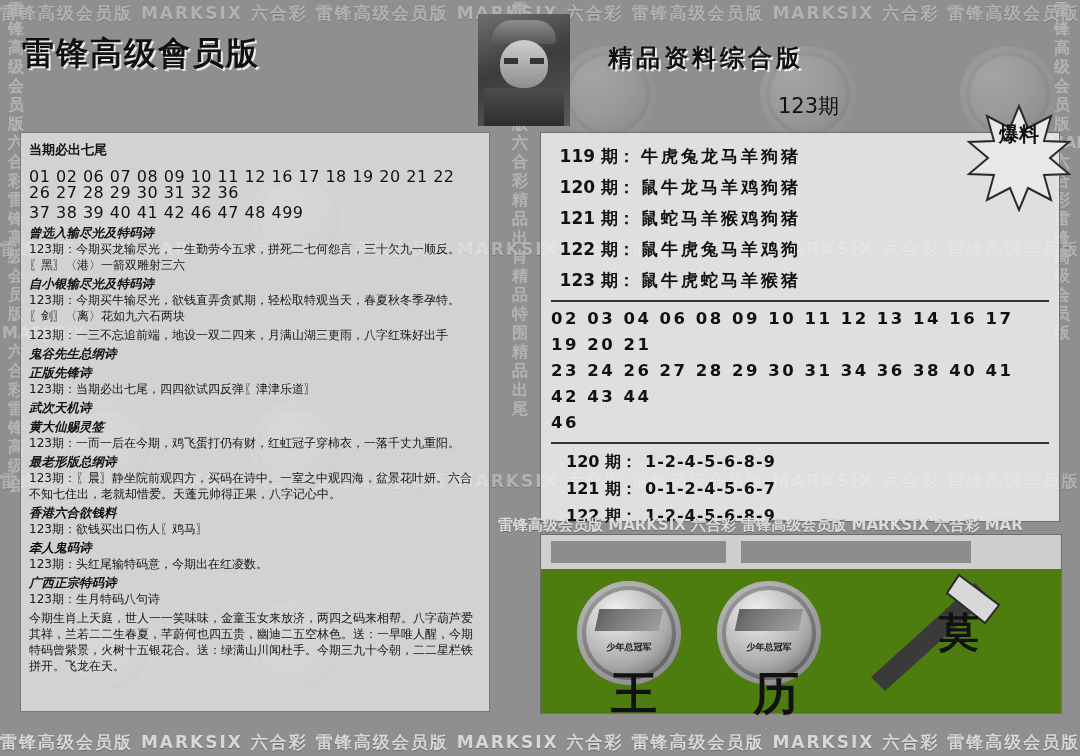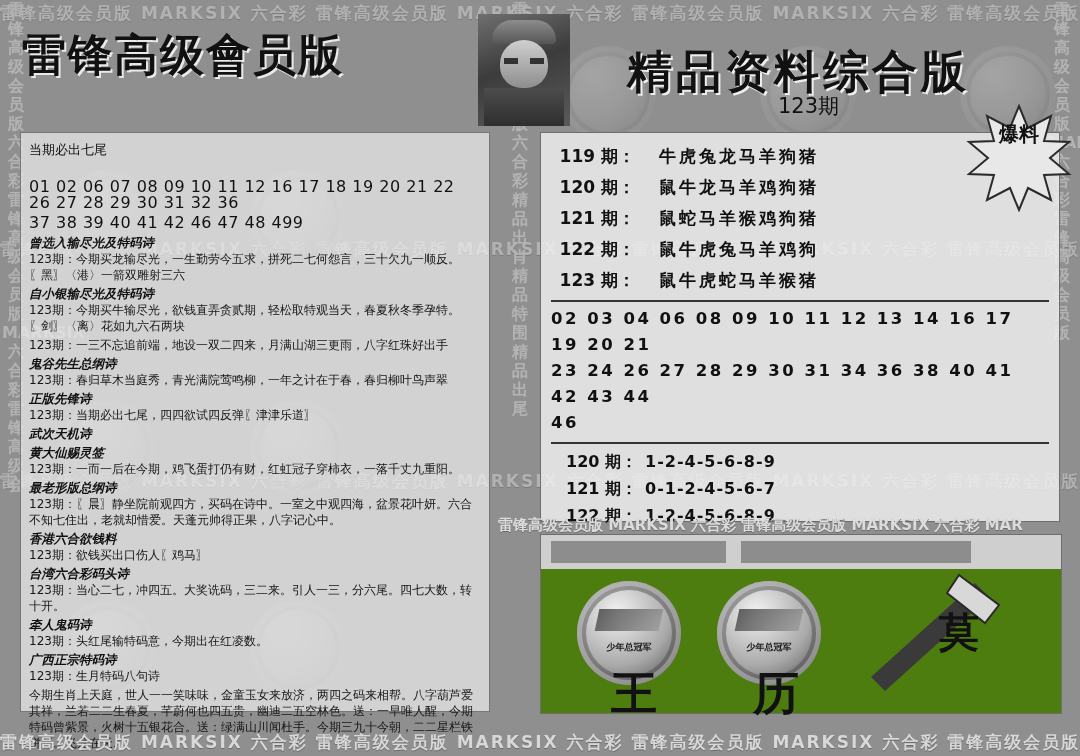--- a/index.html
+++ b/index.html
@@ -10,54 +10,54 @@
   .wm-layer{position:absolute;inset:0;overflow:hidden;opacity:.55;}
   .wm-row{position:absolute;left:0;width:1080px;white-space:nowrap;font-size:17px;font-weight:bold;color:#cfcfcf;
           text-shadow:0 1px 0 #6a6a6a; letter-spacing:2px;}
   .wm-col{position:absolute;top:0;height:756px;width:28px;font-size:16px;font-weight:bold;color:#d2d2d2;line-height:19px;text-align:center;}
   .coin{position:absolute;width:96px;height:96px;border-radius:50%;
         background:radial-gradient(circle at 35% 30%, #e6e6e6 0%, #b9b9b9 45%, #8d8d8d 70%, #bdbdbd 100%);
         box-shadow:inset 0 0 0 6px rgba(255,255,255,.25), inset 0 0 0 10px rgba(90,90,90,.35);opacity:.45;}
 
   
   .header{position:absolute;left:8px;top:8px;width:1062px;height:118px;}
-  .hdr-left{position:absolute;left:14px;top:18px;font-size:44px;font-weight:bold;color:#111;
+  .hdr-left{position:absolute;left:14px;top:24px;font-size:32px;font-weight:bold;color:#111;
             font-family:Liberation Mono, monospace;letter-spacing:2px;
             text-shadow:2px 2px 0 #e9e9e9;}
   .hdr-portrait{position:absolute;left:470px;top:6px;width:92px;height:112px;
      background:linear-gradient(160deg,#6f6f6f,#3c3c3c 45%,#5a5a5a 100%);}
   .hdr-portrait .cap{position:absolute;left:14px;top:6px;width:64px;height:24px;border-radius:30px 30px 6px 6px;
      background:linear-gradient(#8d8d8d,#555);}
   .hdr-portrait .face{position:absolute;left:22px;top:26px;width:48px;height:48px;border-radius:50% 50% 45% 45%;
      background:linear-gradient(#cfcfcf,#8e8e8e);}
   .hdr-portrait .eyes{position:absolute;left:26px;top:44px;width:40px;height:6px;
      background:linear-gradient(90deg,#333 0 14px,transparent 14px 26px,#333 26px 40px);}
   .hdr-portrait .body{position:absolute;left:6px;top:74px;width:80px;height:38px;
      background:linear-gradient(#4c4c4c,#2e2e2e);}
-  .hdr-right{position:absolute;left:600px;top:34px;font-size:45px;font-weight:bold;color:#111;letter-spacing:4px;
-             text-shadow:2px 2px 0 #eee;margin-left:19px;}
+  .hdr-right{position:absolute;left:600px;top:34px;font-size:24px;font-weight:bold;color:#111;letter-spacing:4px;
+             text-shadow:2px 2px 0 #eee;}
   .hdr-issue{position:absolute;left:770px;top:84px;font-size:21px;font-weight:normal;color:#111;}
 
   
   .left-panel{position:absolute;left:20px;top:132px;width:470px;height:580px;background:rgba(236,236,236,.72);
               border:1px solid #777;padding:6px 8px;box-sizing:border-box;}
-  .lp-title{font-size:13px;font-weight:normal;color:#111;margin:2px 0 20px;}
+  .lp-title{font-size:13px;font-weight:bold;color:#111;margin:2px 0 10px;}
   .lp-nums{font-size:16px;color:#111;line-height:16px;letter-spacing:.5px;margin-bottom:4px;}
   .lp-sec{margin-bottom:3px;}
   .lp-h{font-size:12.5px;font-weight:bold;color:#111;line-height:16px;font-style:italic;}
   .lp-l{font-size:12px;color:#151515;line-height:16px;}
 
   
   .vstrip{position:absolute;left:498px;top:132px;width:40px;height:580px;}
   .vtxt{position:absolute;width:28px;font-size:14px;font-weight:bold;color:#111;line-height:18px;text-align:center;}
 
   
   .rt-panel{position:absolute;left:540px;top:132px;width:520px;height:390px;background:rgba(240,240,240,.82);
             border:1px solid #6e6e6e;box-sizing:border-box;padding:6px 10px;}
-  .zodiac-row{display:flex;align-items:center;font-size:17px;font-weight:bold;color:#111;line-height:28px;margin:3px 0;gap:18px;}
+  .zodiac-row{display:flex;align-items:center;font-size:17px;font-weight:bold;color:#111;line-height:28px;margin:3px 0;}
   .zodiac-row .iss{width:84px;text-align:right;padding-right:6px;}
   .zodiac-row .col{letter-spacing:3px;}
   .hr{border-top:2px solid #333;margin:6px 0 4px;}
   .numline{font-size:16.5px;font-weight:bold;color:#111;line-height:26px;letter-spacing:2.5px;}
   .tail-row{display:flex;font-size:16px;font-weight:bold;color:#111;line-height:27px;}
   .tail-row .iss{width:86px;text-align:right;padding-right:8px;}
   .tail-row .val{letter-spacing:1px;}
 
   
   .burst{position:absolute;left:965px;top:104px;width:108px;height:108px;}
@@ -133,44 +133,39 @@
     <div class="lp-sec">
         <div class="lp-h">自小银输尽光及特码诗</div>
         <div class="lp-l">123期：今期买牛输尽光，欲钱直弄贪贰期，轻松取特观当天，春夏秋冬季孕特。</div>
         <div class="lp-l">〖剑〗〈离〉花如九六石两块</div>
       </div>
     <div class="lp-sec">
         <div class="lp-l">123期：一三不忘追前端，地设一双二四来，月满山湖三更雨，八字红珠好出手</div>
       </div>
     <div class="lp-sec">
         <div class="lp-h">鬼谷先生总纲诗</div>
-        <div class="lp-l">123期：春归草木当庭秀，青光满院莺鸣柳，一年之计在于春，春归柳叶鸟声翠</div>
       </div>
     <div class="lp-sec">
         <div class="lp-h">正版先锋诗</div>
         <div class="lp-l">123期：当期必出七尾，四四欲试四反弹〖津津乐道〗</div>
       </div>
     <div class="lp-sec">
         <div class="lp-h">武次天机诗</div>
       </div>
     <div class="lp-sec">
         <div class="lp-h">黄大仙赐灵签</div>
         <div class="lp-l">123期：一而一后在今期，鸡飞蛋打仍有财，红虹冠子穿柿衣，一落千丈九重阳。</div>
       </div>
     <div class="lp-sec">
         <div class="lp-h">最老形版总纲诗</div>
         <div class="lp-l">123期：〖晨〗静坐院前观四方，买码在诗中。一室之中观四海，盆景花叶妍。六合不知七住出，老就却惜爱。天蓬元帅得正果，八字记心中。</div>
       </div>
     <div class="lp-sec">
         <div class="lp-h">香港六合欲钱料</div>
         <div class="lp-l">123期：欲钱买出口伤人〖鸡马〗</div>
-      </div>
-    <div class="lp-sec">
-        <div class="lp-h">台湾六合彩码头诗</div>
-        <div class="lp-l">123期：当心二七，冲四五。大奖诜码，三二来。引人一三，分六尾。四七大数，转十开。</div>
       </div>
     <div class="lp-sec">
         <div class="lp-h">牵人鬼码诗</div>
         <div class="lp-l">123期：头红尾输特码意，今期出在红凌数。</div>
       </div>
     <div class="lp-sec">
         <div class="lp-h">广西正宗特码诗</div>
         <div class="lp-l">123期：生月特码八句诗</div>
       </div>
     <div class="lp-sec">

